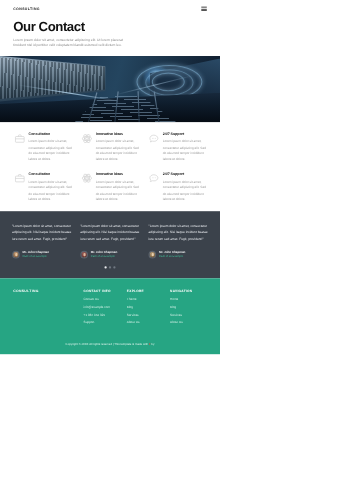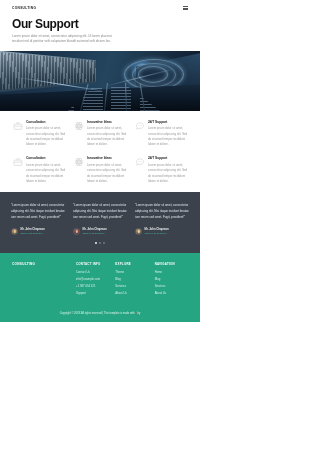--- a/index.html
+++ b/index.html
@@ -277,21 +277,21 @@
 <header class="site-header">
   <div class="logo">CONSULTING</div>
   <div class="hamburger">
     <span></span>
     <span></span>
     <span></span>
   </div>
 </header>
 
 <section class="hero-head">
-  <h1 class="page-title">Our Support</h1>
+  <h1 class="page-title">Our Contact</h1>
   <p class="page-desc">Lorem ipsum dolor sit amet, consectetur adipiscing elit. Ut lorem placerat tincidunt nisl id porttitor velit voluptatem blandit euismod velit dictum leo.</p>
 </section>
 
 <section class="hero-image">
   <div class="tunnel-bg"></div>
   <div class="tunnel-wall-l"></div>
   <div class="tunnel-panels"></div>
   <div class="tunnel-wall-r"></div>
   <div class="tunnel-ring"></div>
   <div class="tunnel-ring r2"></div>

